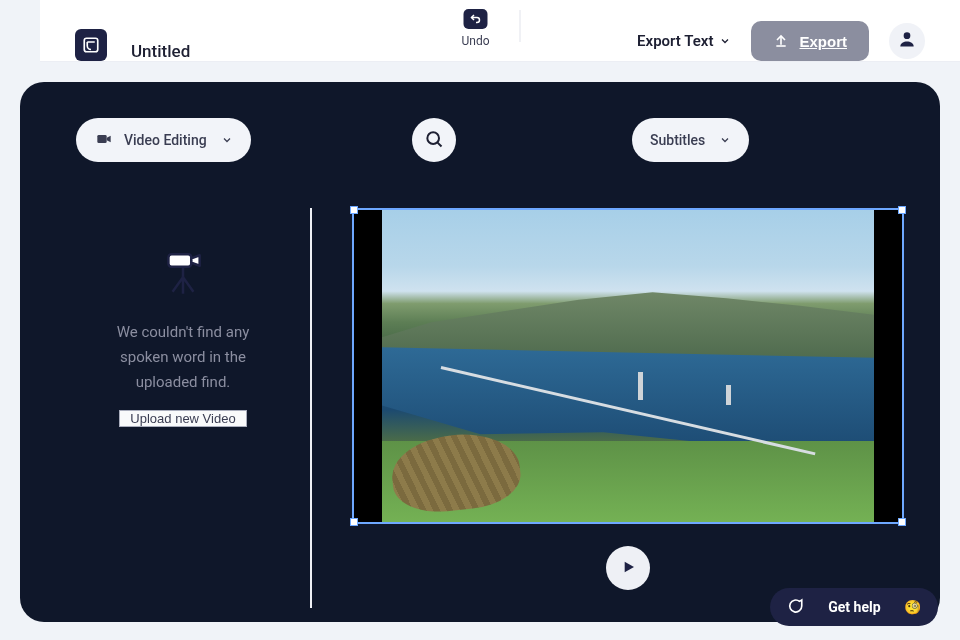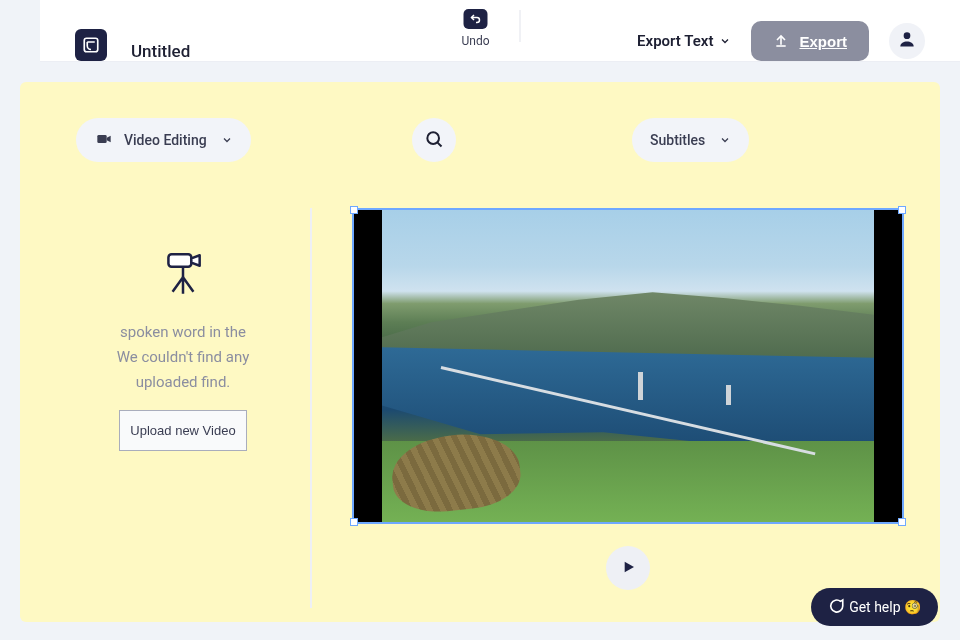--- a/index.html
+++ b/index.html
@@ -120,22 +120,22 @@
     background: #f0f2f7;
     display: flex; align-items: center; justify-content: center;
     cursor: pointer;
   }
   .content {
     padding: 20px;
     display: flex;
     gap: 0;
   }
   .panel {
-    background: #fef9c3;
-    border-radius: 6px;
+    background: #0f172a;
+    border-radius: 24px;
     width: 100%;
     height: 540px;
     padding: 36px 36px 24px 36px;
     display: flex;
     gap: 40px;
     position: relative;
   }
   .toolbar-left {
     display: flex;
     gap: 10px;
@@ -189,21 +189,21 @@
     font-size: 15px;
     line-height: 1.65;
     max-width: 200px;
   }
   .upload-btn {
     margin-top: 16px;
     border: 1px solid #a9adbc;
     background: #f9fafb;
     color: #3a3d52;
     font-size: 13px;
-    padding: 12px 10px;
+    padding: 0 10px;
     cursor: pointer;
   }
   .right-col {
     flex: 1;
     margin-top: 90px;
     display: flex;
     flex-direction: column;
     align-items: center;
   }
   .video-frame {
@@ -298,23 +298,23 @@
     position: fixed;
     right: 22px;
     bottom: 14px;
     background: #1e2244;
     color: #fff;
     border-radius: 22px;
     height: 38px;
     padding: 0 16px;
     display: flex;
     align-items: center;
-    gap: 4px;
+    gap: 24px;
     font-size: 14px;
-    font-weight: 400;
+    font-weight: 700;
     cursor: pointer;
   }
   .chev svg, .icon-svg { display: block; }
 </style>
 </head>
 <body>
 
 <div class="header">
   <div class="logo">
     <svg width="18" height="18" viewBox="0 0 24 24" fill="none" stroke="#fff" stroke-width="2.2">
@@ -410,22 +410,22 @@
     <div class="left-col">
       <div class="camera-graphic">
         <svg width="50" height="50" viewBox="0 0 48 48" fill="none" stroke="#1e2244" stroke-width="2.4" stroke-linejoin="round">
           <rect x="10" y="6" width="22" height="12" rx="3" fill="#fff"></rect>
           <path d="M32 10l8-3v10l-8-3z" fill="#fff"></path>
           <path d="M24 18v10"></path>
           <path d="M24 28l-10 14M24 28l10 14M24 28v16"></path>
         </svg>
       </div>
       <div class="empty-msg">
+        <div>We couldn't find any</div>
         <div>spoken word in the</div>
-        <div>We couldn't find any</div>
         <div>uploaded find.</div>
       </div>
       <button class="upload-btn">Upload new Video</button>
     </div>
 
     <div class="right-col">
       <div class="video-frame">
         <div class="handle h-tl"></div>
         <div class="handle h-tr"></div>
         <div class="handle h-bl"></div>

